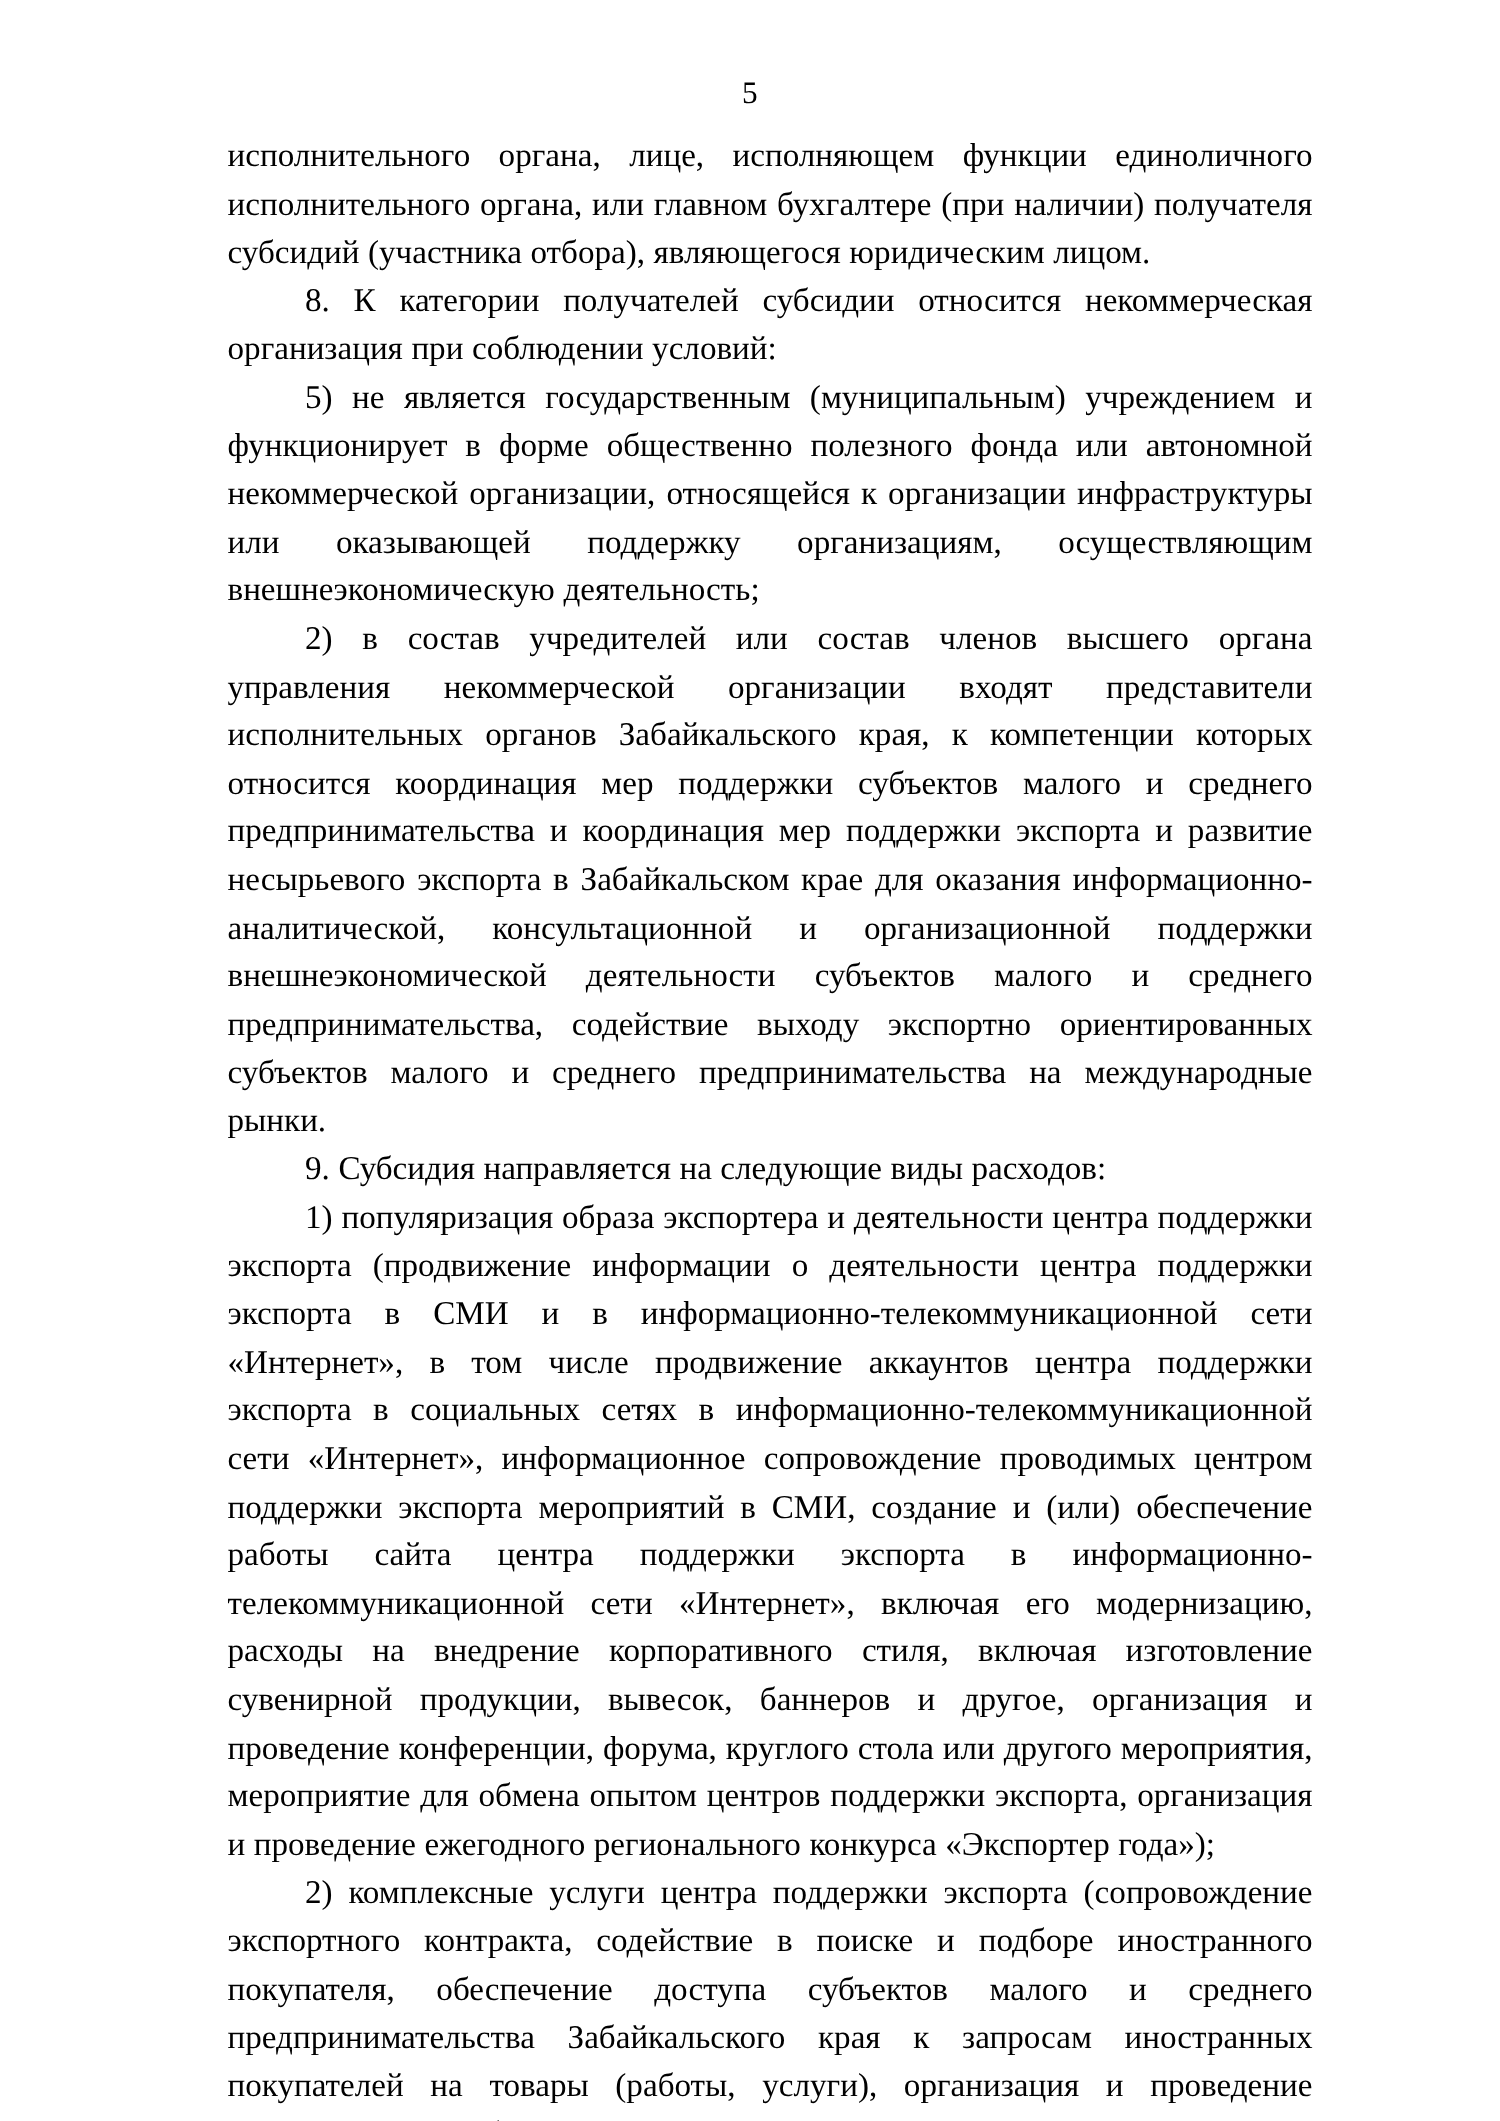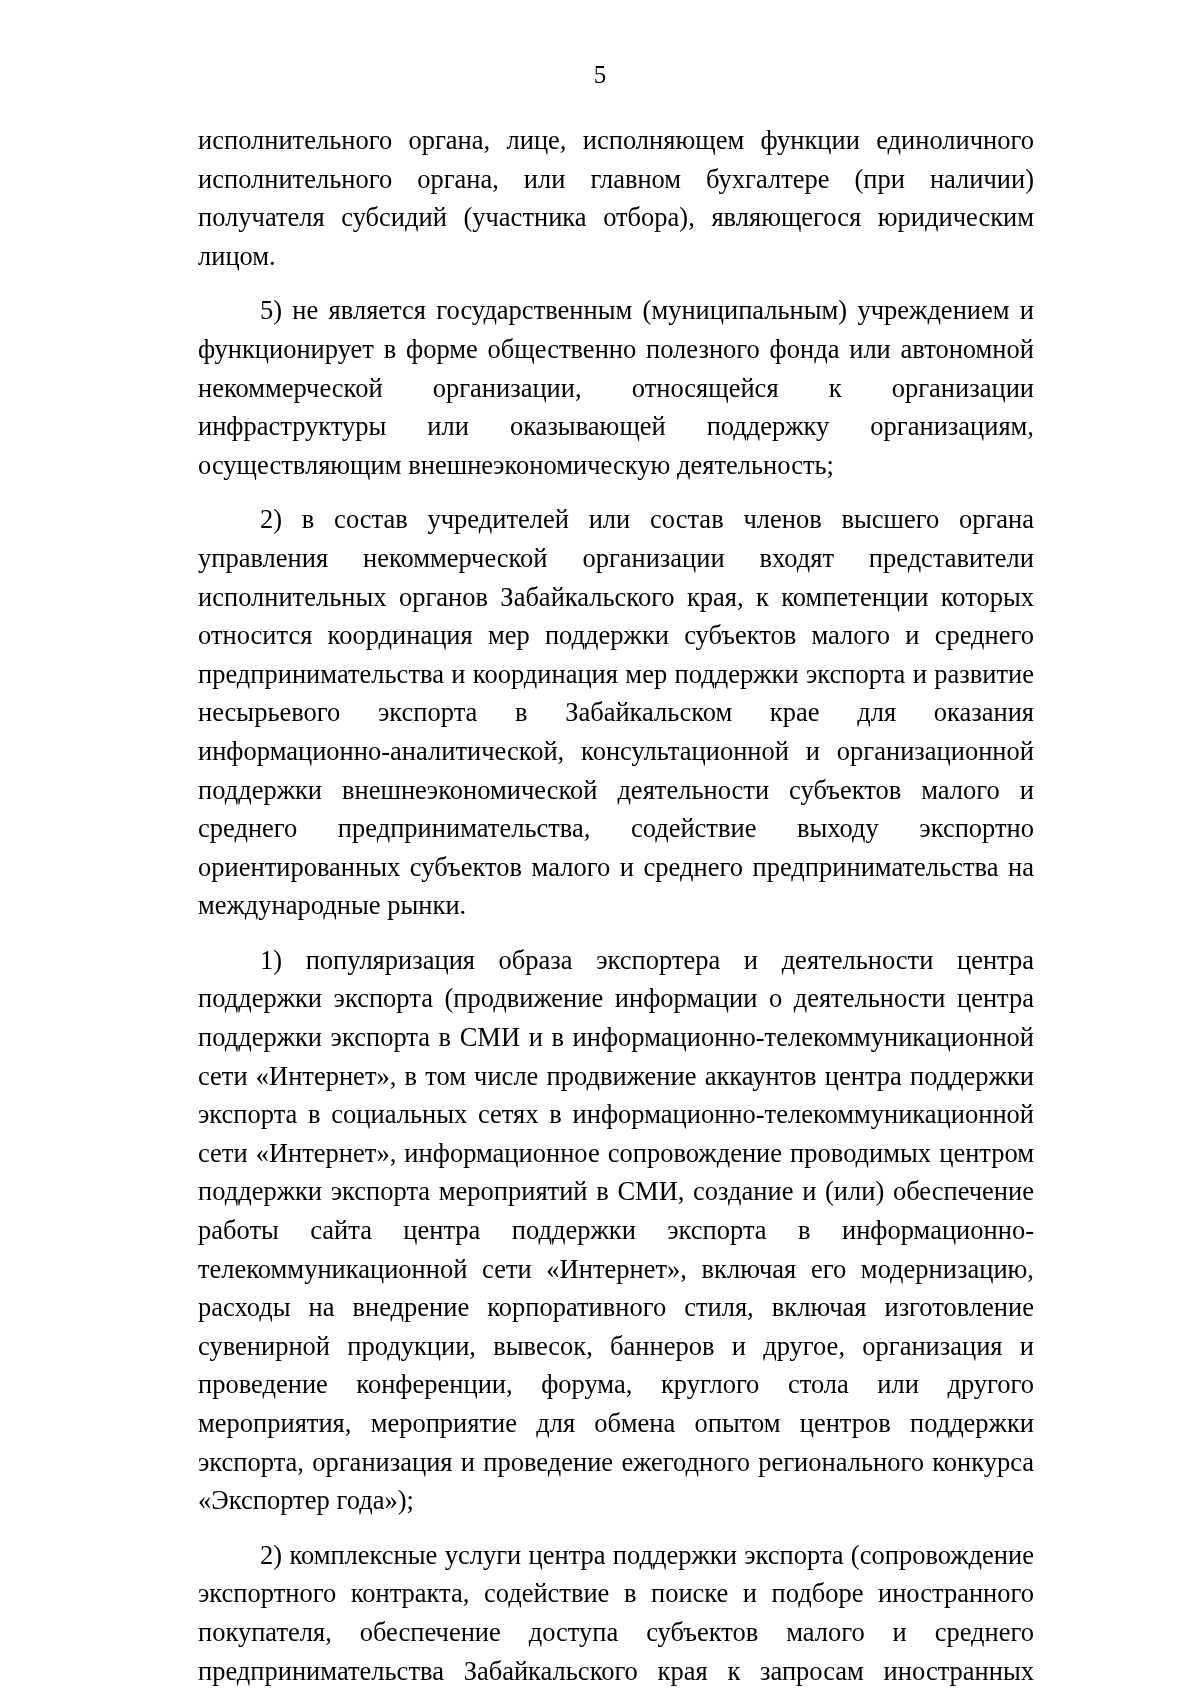--- a/index.html
+++ b/index.html
@@ -39,21 +39,21 @@
 
   
   .text-column {
     position: absolute;
     top: 105px;
     left: 182px;
     width: 868px;
   }
 
   p.para {
-    margin: 16px;
+    margin: 0;
     padding: 0;
     font-size: 26.5px;
     line-height: 38.6px;
     text-align: justify;
     text-justify: inter-word;
     text-indent: 0;
     hyphens: none;
     word-spacing: 0.2px;
   }
 
@@ -76,25 +76,27 @@
 <body>
 
 <div class="page">
 
   <div class="page-number">5</div>
 
   <div class="text-column">
 
     <p class="para nostretch">исполнительного органа, лице, исполняющем функции единоличного исполнительного органа, или главном бухгалтере (при наличии) получателя субсидий (участника отбора), являющегося юридическим лицом.</p>
 
+    <p class="para indent nostretch">8. К категории получателей субсидии относится некоммерческая организация при соблюдении условий:</p>
 
     <p class="para indent nostretch">5) не является государственным (муниципальным) учреждением и функционирует в форме общественно полезного фонда или автономной некоммерческой организации, относящейся к организации инфраструктуры или оказывающей поддержку организациям, осуществляющим внешнеэкономическую деятельность;</p>
 
     <p class="para indent nostretch">2) в состав учредителей или состав членов высшего органа управления некоммерческой организации входят представители исполнительных органов Забайкальского края, к компетенции которых относится координация мер поддержки субъектов малого и среднего предпринимательства и координация мер поддержки экспорта и развитие несырьевого экспорта в Забайкальском крае для оказания информационно-аналитической, консультационной и организационной поддержки внешнеэкономической деятельности субъектов малого и среднего предпринимательства, содействие выходу экспортно ориентированных субъектов малого и среднего предпринимательства на международные рынки.</p>
 
+    <p class="para indent nostretch">9. Субсидия направляется на следующие виды расходов:</p>
 
     <p class="para indent nostretch">1) популяризация образа экспортера и деятельности центра поддержки экспорта (продвижение информации о деятельности центра поддержки экспорта в СМИ и в информационно-телекоммуникационной сети «Интернет», в том числе продвижение аккаунтов центра поддержки экспорта в социальных сетях в информационно-телекоммуникационной сети «Интернет», информационное сопровождение проводимых центром поддержки экспорта мероприятий в СМИ, создание и (или) обеспечение работы сайта центра поддержки экспорта в информационно-телекоммуникационной сети «Интернет», включая его модернизацию, расходы на внедрение корпоративного стиля, включая изготовление сувенирной продукции, вывесок, баннеров и другое, организация и проведение конференции, форума, круглого стола или другого мероприятия, мероприятие для обмена опытом центров поддержки экспорта, организация и проведение ежегодного регионального конкурса «Экспортер года»);</p>
 
     <p class="para indent">2) комплексные услуги центра поддержки экспорта (сопровождение экспортного контракта, содействие в поиске и подборе иностранного покупателя, обеспечение доступа субъектов малого и среднего предпринимательства Забайкальского края к запросам иностранных покупателей на товары (работы, услуги), организация и проведение международных бизнес-миссий, организация и проведение реверсных бизнес-миссий (прием иностранной делегации на территории Забайкальского края с целью проведения бизнес-встреч и продвижения российской продукции на экспорт), организация и проведение межрегиональных бизнес-миссий, организация участия субъектов малого и среднего</p>
 
   </div>
 
 </div>
 
 </body></html>

